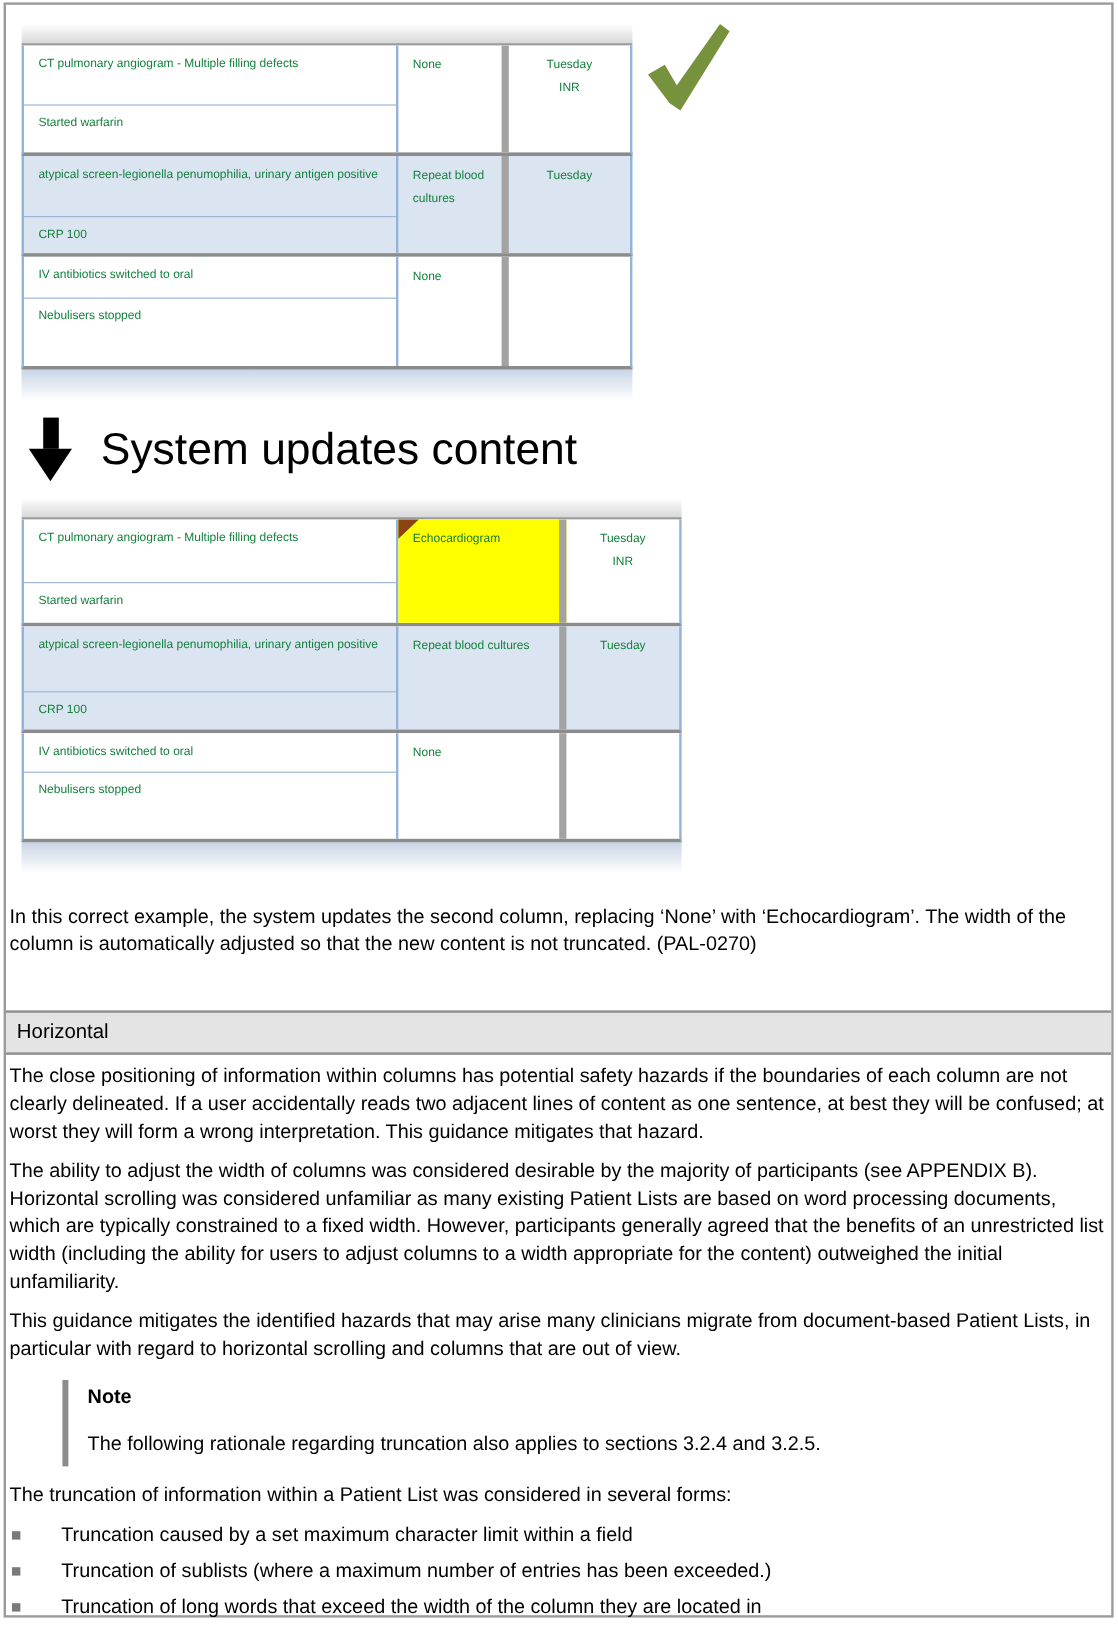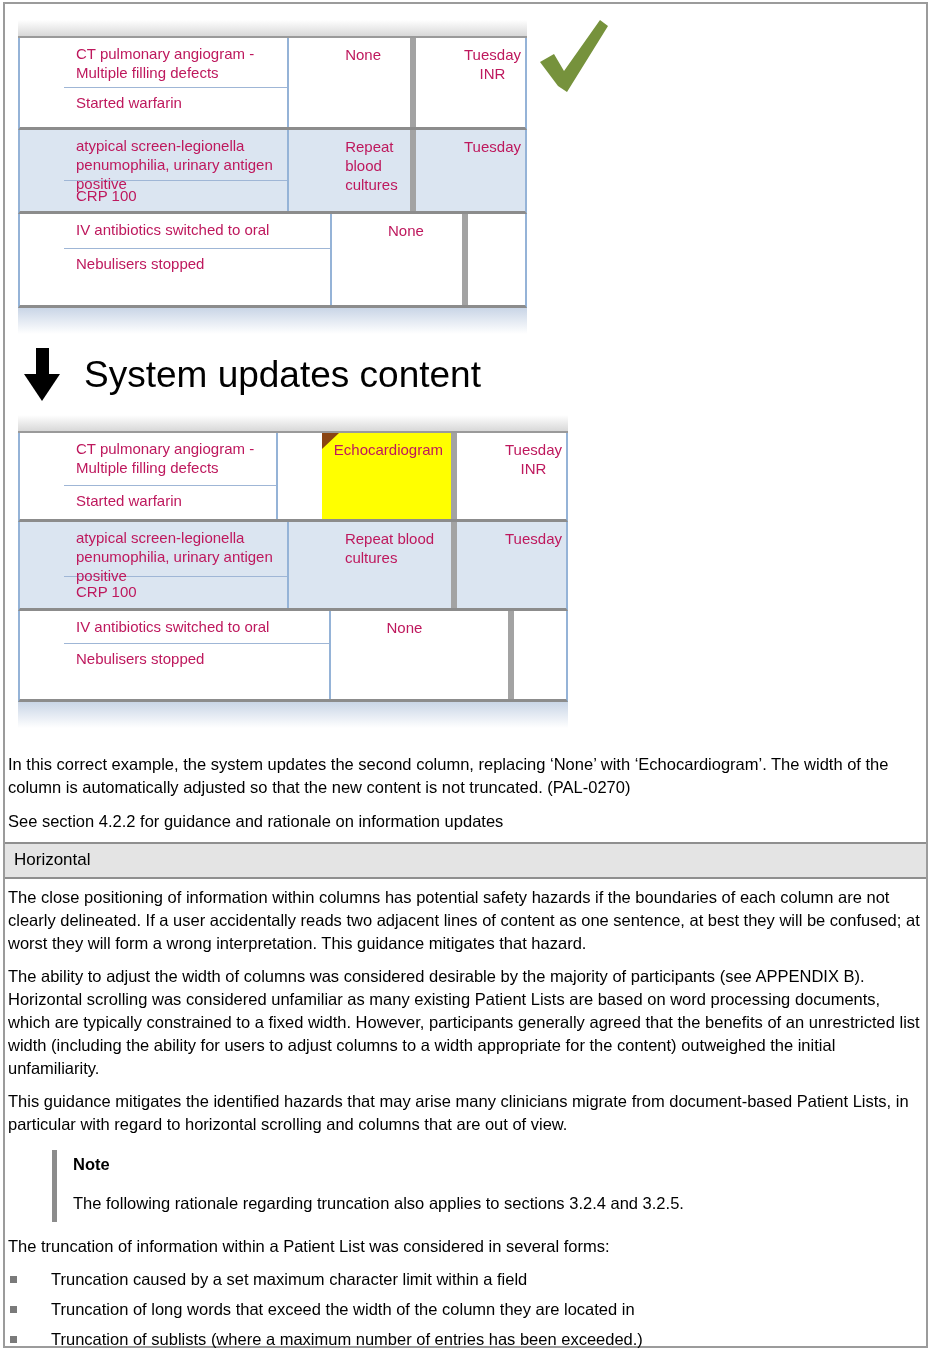--- a/index.html
+++ b/index.html
@@ -12,21 +12,21 @@
   .cap{height:16px;background:linear-gradient(#ffffff,#d8d8d8);}
   .tblbody{border-top:2px solid #9a9a9a;}
   .trow{display:flex;border-bottom:3px solid #8c8c8c;border-left:2px solid #95B3D7;
         border-right:2px solid #95B3D7;background:#fff;box-sizing:border-box;}
   .trow.alt{background:#DBE5F1;}
   .c1{box-sizing:border-box;border-right:2px solid #95B3D7;display:flex;flex-direction:column;}
   .c1 .main{border-bottom:1px solid #9fb6d6;padding:6px 10px 2px 12px;box-sizing:border-box;}
   .c1 .subc{padding:5px 10px 2px 12px;flex:1;}
   .c2{box-sizing:border-box;border-right:6px solid #a3a3a3;padding:7px 8px 0 12px;}
   .c3{box-sizing:border-box;padding:7px 4px 0;text-align:center;white-space:pre-line;}
-  .tcell{font-size:15px;line-height:19px;color:#be185d;margin-left:44px;}
+  .tcell{font-size:10px;line-height:19px;color:#15803d;}
   .hl{background:#FFFF00;position:relative;}
   .hl .corner{position:absolute;top:0;left:0;width:0;height:0;
               border-top:16px solid #8A4512;border-right:17px solid transparent;}
   .fade{height:26px;background:linear-gradient(rgba(148,172,206,0.5),rgba(255,255,255,0));}
 
   
   .checkwrap{position:absolute;left:536px;top:16px;width:74px;height:80px;}
 
   
   .headwrap{position:absolute;left:24px;top:348px;display:flex;align-items:center;}
@@ -133,21 +133,20 @@
         </div>
         <div class="c2 tcell" style="width:140px"><span>None</span></div>
         <div class="c3 tcell" style="flex:1"><span></span></div>
       </div>
     </div>
     <div class="fade"></div>
   </div>
 
   <div class="caption">
     <p>In this correct example, the system updates the second column, replacing ‘None’ with ‘Echocardiogram’. The width of the column is automatically adjusted so that the new content is not truncated. (PAL-0270)</p>
-    <p>See section 4.2.2 for guidance and rationale on information updates</p>
   </div>
 
   <div class="ratbar">Horizontal</div>
 
   <div class="doc">
     <p>The close positioning of information within columns has potential safety hazards if the boundaries of each column are not clearly delineated. If a user accidentally reads two adjacent lines of content as one sentence, at best they will be confused; at worst they will form a wrong interpretation. This guidance mitigates that hazard.</p>
     <p>The ability to adjust the width of columns was considered desirable by the majority of participants (see APPENDIX B). Horizontal scrolling was considered unfamiliar as many existing Patient Lists are based on word processing documents, which are typically constrained to a fixed width. However, participants generally agreed that the benefits of an unrestricted list width (including the ability for users to adjust columns to a width appropriate for the content) outweighed the initial unfamiliarity.</p>
     <p>This guidance mitigates the identified hazards that may arise many clinicians migrate from document-based Patient Lists, in particular with regard to horizontal scrolling and columns that are out of view.</p>
 
     <div class="note">
@@ -157,22 +156,22 @@
 
     <p>The truncation of information within a Patient List was considered in several forms:</p>
 
     <div>
       <div class="bitem">
         <span class="bmark"></span>
         <span class="btext">Truncation caused by a set maximum character limit within a field</span>
       </div>
       <div class="bitem">
         <span class="bmark"></span>
-        <span class="btext">Truncation of long words that exceed the width of the column they are located in</span>
+        <span class="btext">Truncation of sublists (where a maximum number of entries has been exceeded.)</span>
       </div>
       <div class="bitem">
         <span class="bmark"></span>
-        <span class="btext">Truncation of sublists (where a maximum number of entries has been exceeded.)</span>
+        <span class="btext">Truncation of long words that exceed the width of the column they are located in</span>
       </div>
     </div>
 
   </div>
 </div>
 
 </body></html>

